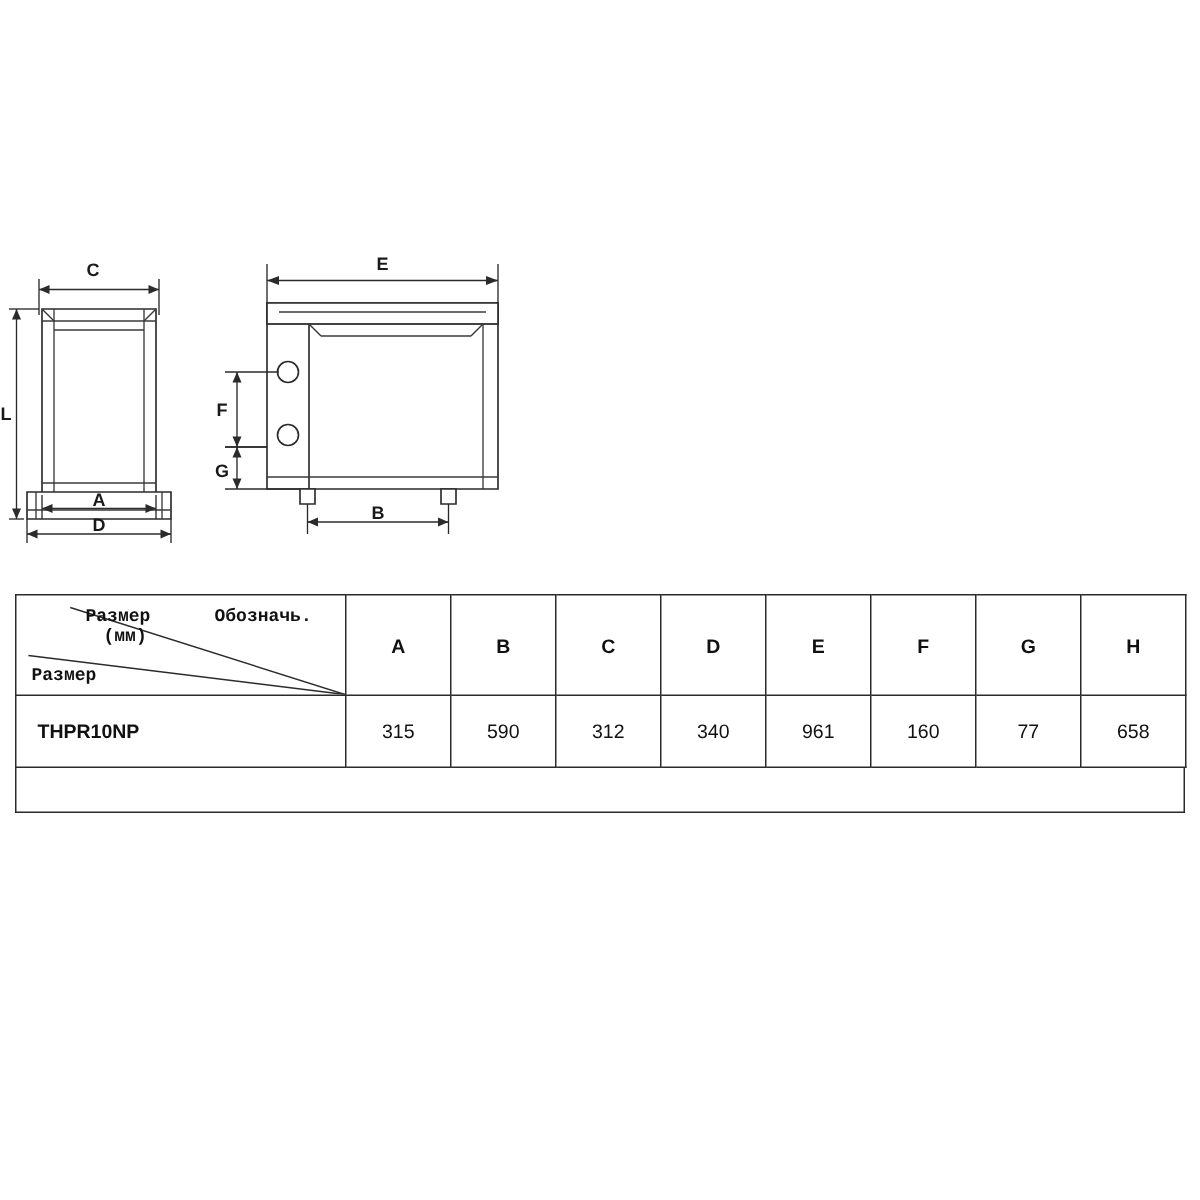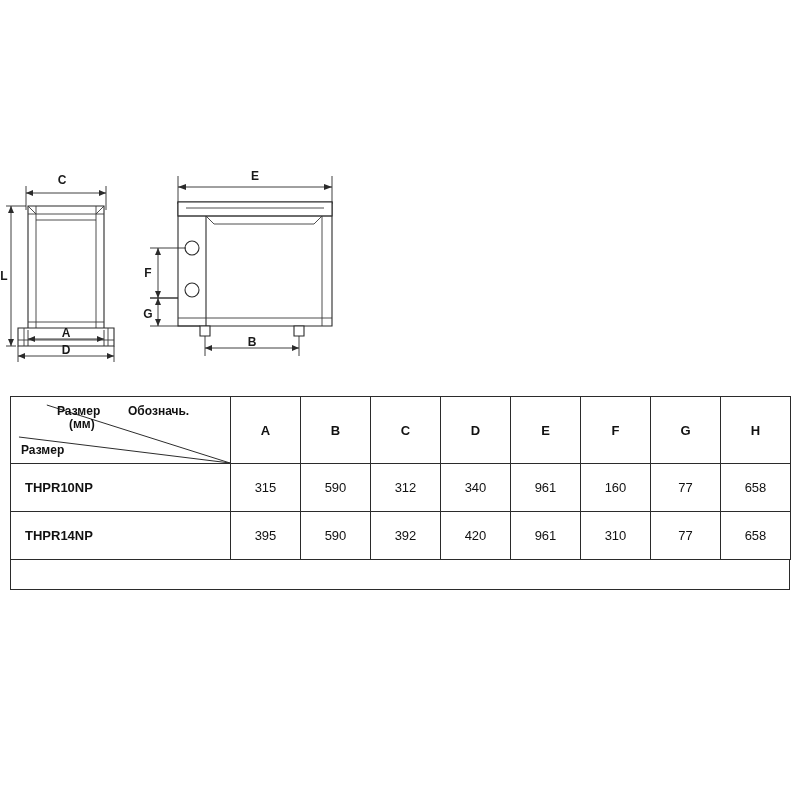--- a/index.html
+++ b/index.html
@@ -64,32 +64,33 @@
   .body-row td { height: 47px; }
   .model-cell {
     text-align: left !important;
     padding-left: 14px !important;
     font-weight: 700;
     font-size: 13.5px;
   }
   .corner {
     position: relative;
     padding: 0 !important;
+    font-family: Liberation Mono, monospace;
   }
   .corner .svgbox { position:absolute; left:0; top:0; width:100%; height:100%; }
   .corner .lbl {
     position: absolute;
     font-size: 12px;
     font-weight: 700;
     color: #111;
     white-space: nowrap;
   }
   .lbl-size { left: 46px; top: 7px; }
   .lbl-mm   { left: 58px; top: 20px; }
-  .lbl-oboz { left: 117px; top: 7px; }
+  .lbl-oboz { left: 132px; top: 7px; }
   .lbl-model{ left: 10px; top: 46px; }
 
   
   .tail {
     border-left: 1px solid #2b2b2b;
     border-right: 1px solid #2b2b2b;
     border-bottom: 1px solid #2b2b2b;
     border-top: none;
     width: 780px;
     height: 30px;
@@ -247,29 +248,18 @@
           <td class="model-cell">THPR10NP</td>
           <td>315</td>
           <td>590</td>
           <td>312</td>
           <td>340</td>
           <td>961</td>
           <td>160</td>
           <td>77</td>
           <td>658</td>
         </tr>
-        <tr class="body-row">
-          <td class="model-cell">THPR14NP</td>
-          <td>395</td>
-          <td>590</td>
-          <td>392</td>
-          <td>420</td>
-          <td>961</td>
-          <td>310</td>
-          <td>77</td>
-          <td>658</td>
-        </tr>
       </tbody>
     </table>
     <div class="tail"></div>
   </div>
 
 </div>
 
 </body></html>

